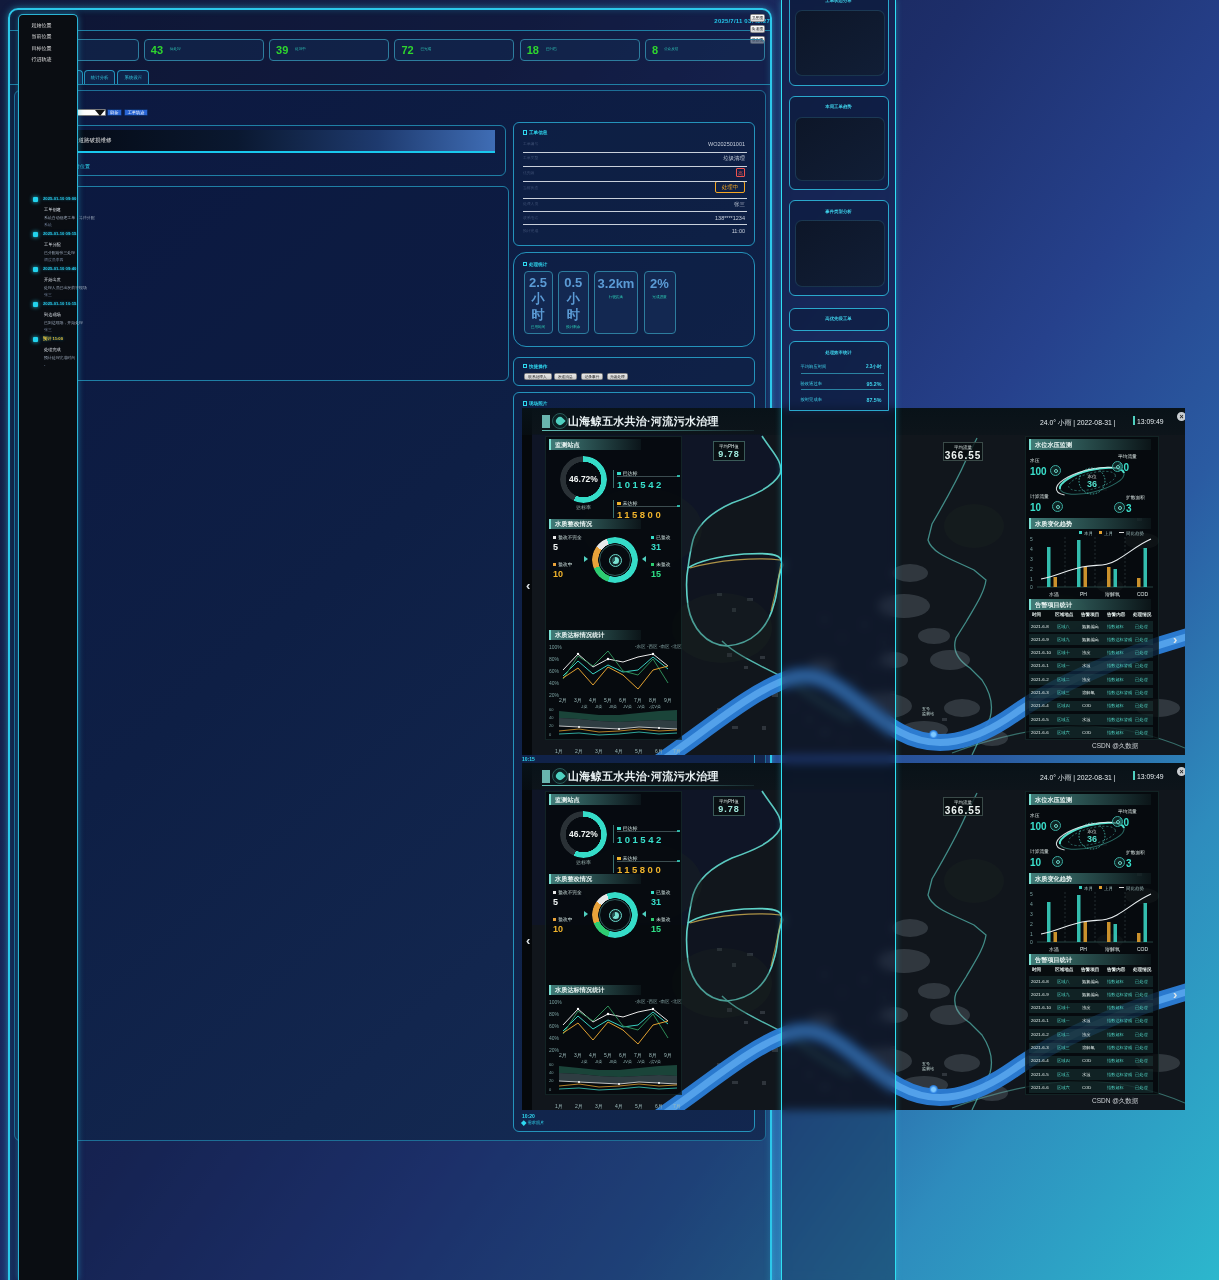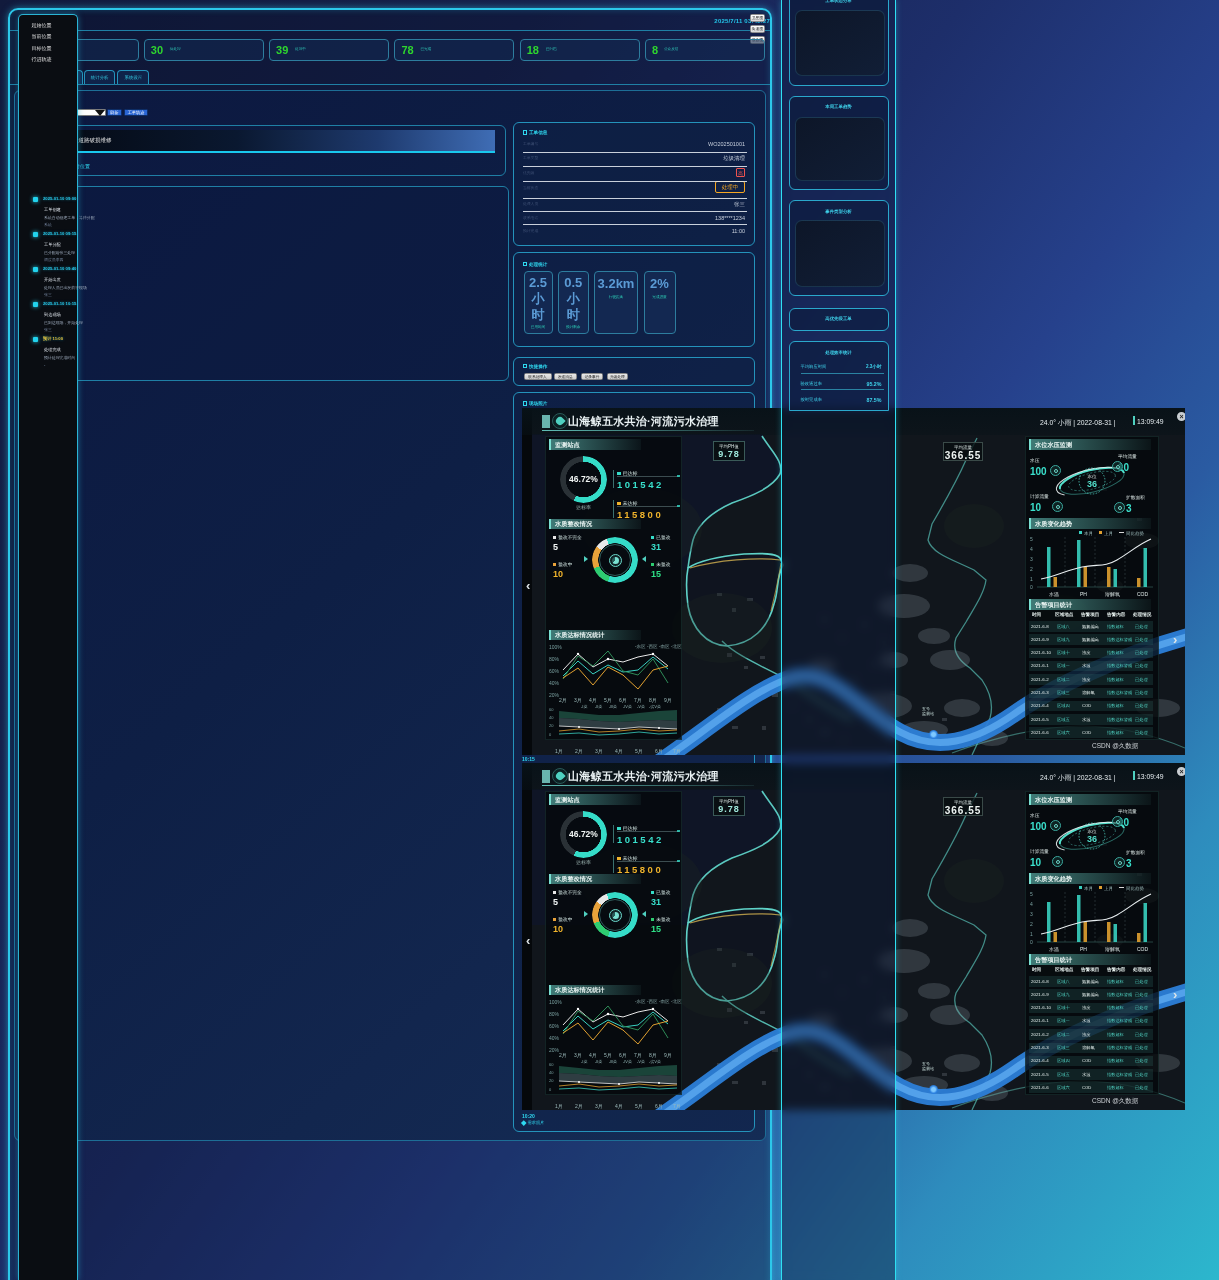--- a/index.html
+++ b/index.html
@@ -18,29 +18,29 @@
 
   <div class="abs" style="left:742px;top:5.5px;width:15px;height:8.5px;background:linear-gradient(#fff,#d9d9d9);border:1px solid #8f8f8f;border-radius:1.5px;font-size:3.8px;color:#222;text-align:center;line-height:7px;overflow:hidden">卫星图</div>
   <div class="abs" style="left:742px;top:16.5px;width:15px;height:8.5px;background:linear-gradient(#fff,#d9d9d9);border:1px solid #8f8f8f;border-radius:1.5px;font-size:3.8px;color:#222;text-align:center;line-height:7px;overflow:hidden">街道图</div>
   <div class="abs" style="left:742px;top:27.5px;width:15px;height:8.5px;background:linear-gradient(#fff,#d9d9d9);border:1px solid #8f8f8f;border-radius:1.5px;font-size:3.8px;color:#222;text-align:center;line-height:7px;overflow:hidden">混合图</div>
 
 <div class="abs" style="left:10.5px;top:31px;width:120px;height:21.5px;border:1px solid #2d7d9e;border-radius:4px;background:rgba(18,42,82,0.55)">
       <span style="position:absolute;left:6px;top:4px;font-size:11px;font-weight:bold;color:#2ed52e">156</span>
       <span style="position:absolute;left:31px;top:7px;font-size:3.6px;color:#2fc8b8">总工单</span>
     </div>
 <div class="abs" style="left:135.8px;top:31px;width:120px;height:21.5px;border:1px solid #2d7d9e;border-radius:4px;background:rgba(18,42,82,0.55)">
-      <span style="position:absolute;left:6px;top:4px;font-size:11px;font-weight:bold;color:#2ed52e">30</span>
+      <span style="position:absolute;left:6px;top:4px;font-size:11px;font-weight:bold;color:#2ed52e">43</span>
       <span style="position:absolute;left:25px;top:7px;font-size:3.6px;color:#2fc8b8">待处理</span>
     </div>
 <div class="abs" style="left:261.1px;top:31px;width:120px;height:21.5px;border:1px solid #2d7d9e;border-radius:4px;background:rgba(18,42,82,0.55)">
       <span style="position:absolute;left:6px;top:4px;font-size:11px;font-weight:bold;color:#2ed52e">39</span>
       <span style="position:absolute;left:25px;top:7px;font-size:3.6px;color:#2fc8b8">处理中</span>
     </div>
 <div class="abs" style="left:386.4px;top:31px;width:120px;height:21.5px;border:1px solid #2d7d9e;border-radius:4px;background:rgba(18,42,82,0.55)">
-      <span style="position:absolute;left:6px;top:4px;font-size:11px;font-weight:bold;color:#2ed52e">78</span>
+      <span style="position:absolute;left:6px;top:4px;font-size:11px;font-weight:bold;color:#2ed52e">72</span>
       <span style="position:absolute;left:25px;top:7px;font-size:3.6px;color:#2fc8b8">已完成</span>
     </div>
 <div class="abs" style="left:511.7px;top:31px;width:120px;height:21.5px;border:1px solid #2d7d9e;border-radius:4px;background:rgba(18,42,82,0.55)">
       <span style="position:absolute;left:6px;top:4px;font-size:11px;font-weight:bold;color:#2ed52e">18</span>
       <span style="position:absolute;left:25px;top:7px;font-size:3.6px;color:#2fc8b8">已归档</span>
     </div>
 <div class="abs" style="left:637.0px;top:31px;width:120px;height:21.5px;border:1px solid #2d7d9e;border-radius:4px;background:rgba(18,42,82,0.55)">
       <span style="position:absolute;left:6px;top:4px;font-size:11px;font-weight:bold;color:#2ed52e">8</span>
       <span style="position:absolute;left:18px;top:7px;font-size:3.6px;color:#2fc8b8">公众反馈</span>
     </div>
@@ -84,21 +84,21 @@
 <div style="position:absolute;right:9px;top:91.5px;font-size:5.5px;color:#c6cedb;text-align:right">138****1234</div>
 <div style="position:absolute;left:9px;top:104.5px;font-size:3.8px;color:#3d4f73">预计完成</div>
 <div style="position:absolute;right:9px;top:104.5px;font-size:5.5px;color:#c6cedb;text-align:right">11:00</div>
 <div style="position:absolute;left:9px;top:28.8px;width:224px;height:1.2px;background:rgba(228,233,240,0.88)"></div>
 <div style="position:absolute;left:9px;top:43.2px;width:224px;height:1.2px;background:rgba(228,233,240,0.88)"></div>
 <div style="position:absolute;left:9px;top:57.5px;width:224px;height:1.2px;background:rgba(228,233,240,0.88)"></div>
 <div style="position:absolute;left:9px;top:75.2px;width:224px;height:1.2px;background:rgba(228,233,240,0.88)"></div>
 <div style="position:absolute;left:9px;top:88.2px;width:224px;height:1.2px;background:rgba(228,233,240,0.88)"></div>
 <div style="position:absolute;left:9px;top:101.3px;width:224px;height:1.2px;background:rgba(228,233,240,0.88)"></div>
 </div>
-<div class="abs" style="left:513px;top:251.5px;width:242px;height:95.5px;border:1px solid #2493bb;border-radius:6px;background:rgba(15,33,70,0.45)">
+<div class="abs" style="left:513px;top:251.5px;width:242px;height:95.5px;border:1px solid #2493bb;border-radius:13px;background:rgba(15,33,70,0.45)">
  <div style="position:absolute;left:8.5px;top:9px;font-size:4.6px;font-weight:bold;color:#2fd8f0"><span style="display:inline-block;width:4.5px;height:4.5px;border:1.2px solid #2fd8f0;margin-right:2px;vertical-align:-0.5px"></span>处理统计</div>
 <div style="position:absolute;left:9.5px;top:18.5px;width:29px;height:63px;border:1px solid #2d7d9e;border-radius:4px;background:rgba(28,56,104,0.35);overflow:hidden">
           <div style="margin-top:3px;font-size:13px;line-height:16px;font-weight:bold;color:#5b9bd5;text-align:center">2.5<br>小<br>时</div>
           <div style="margin-top:2px;font-size:3.6px;color:#2dd0b8;text-align:center">已用时间</div>
         </div>
 <div style="position:absolute;left:44px;top:18.5px;width:30.5px;height:63px;border:1px solid #2d7d9e;border-radius:4px;background:rgba(28,56,104,0.35);overflow:hidden">
           <div style="margin-top:3px;font-size:13px;line-height:16px;font-weight:bold;color:#5b9bd5;text-align:center">0.5<br>小<br>时</div>
           <div style="margin-top:2px;font-size:3.6px;color:#2dd0b8;text-align:center">预计剩余</div>
         </div>
 <div style="position:absolute;left:80px;top:18.5px;width:44px;height:63px;border:1px solid #2d7d9e;border-radius:4px;background:rgba(28,56,104,0.35);overflow:hidden">

